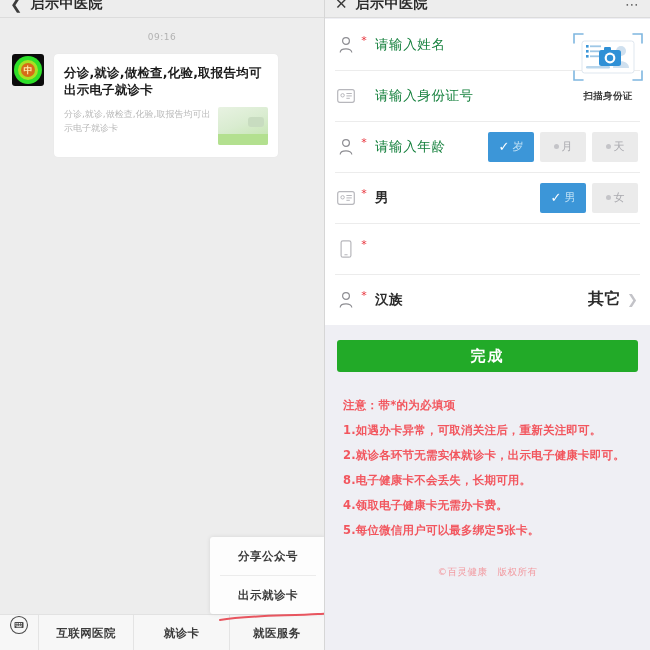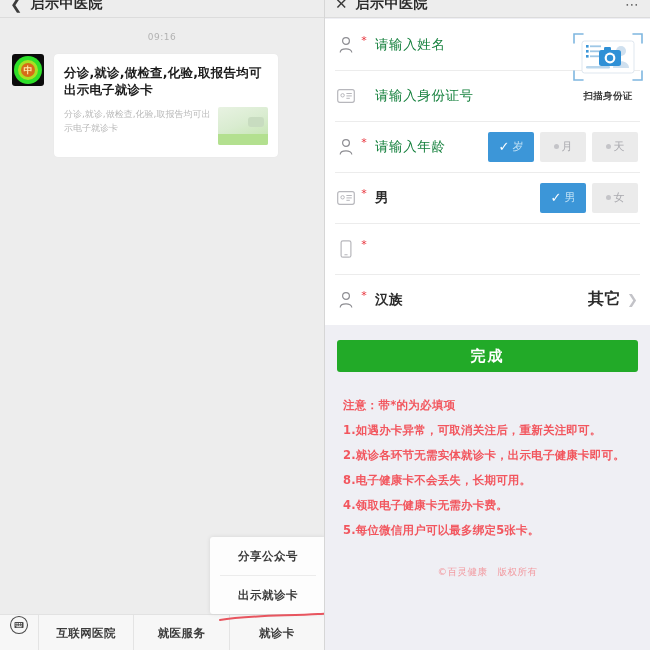--- a/index.html
+++ b/index.html
@@ -303,22 +303,22 @@
           <rect x="12" y="9.6" width="1.3" height="1.2" fill="#fff"></rect>
           <rect x="14.1" y="9.6" width="1.3" height="1.2" fill="#fff"></rect>
           <rect x="7.8" y="11.6" width="1.3" height="1.2" fill="#fff"></rect>
           <rect x="9.9" y="11.6" width="1.3" height="1.2" fill="#fff"></rect>
           <rect x="12" y="11.6" width="1.3" height="1.2" fill="#fff"></rect>
           <rect x="14.1" y="11.6" width="1.3" height="1.2" fill="#fff"></rect>
           <rect x="8.8" y="13.5" width="6.4" height="1.2" fill="#fff"></rect>
         </svg>
       </div>
       <div class="tab-item">互联网医院</div>
+      <div class="tab-item">就诊卡</div>
       <div class="tab-item">就医服务</div>
-      <div class="tab-item">就诊卡</div>
     </div>
   </div>
 
   <div class="right-pane">
 
     <div class="r-header">
       <span class="back-chev">✕</span>
       <span class="r-title">启示中医院</span>
       <span class="dots">⋯</span>
     </div>

